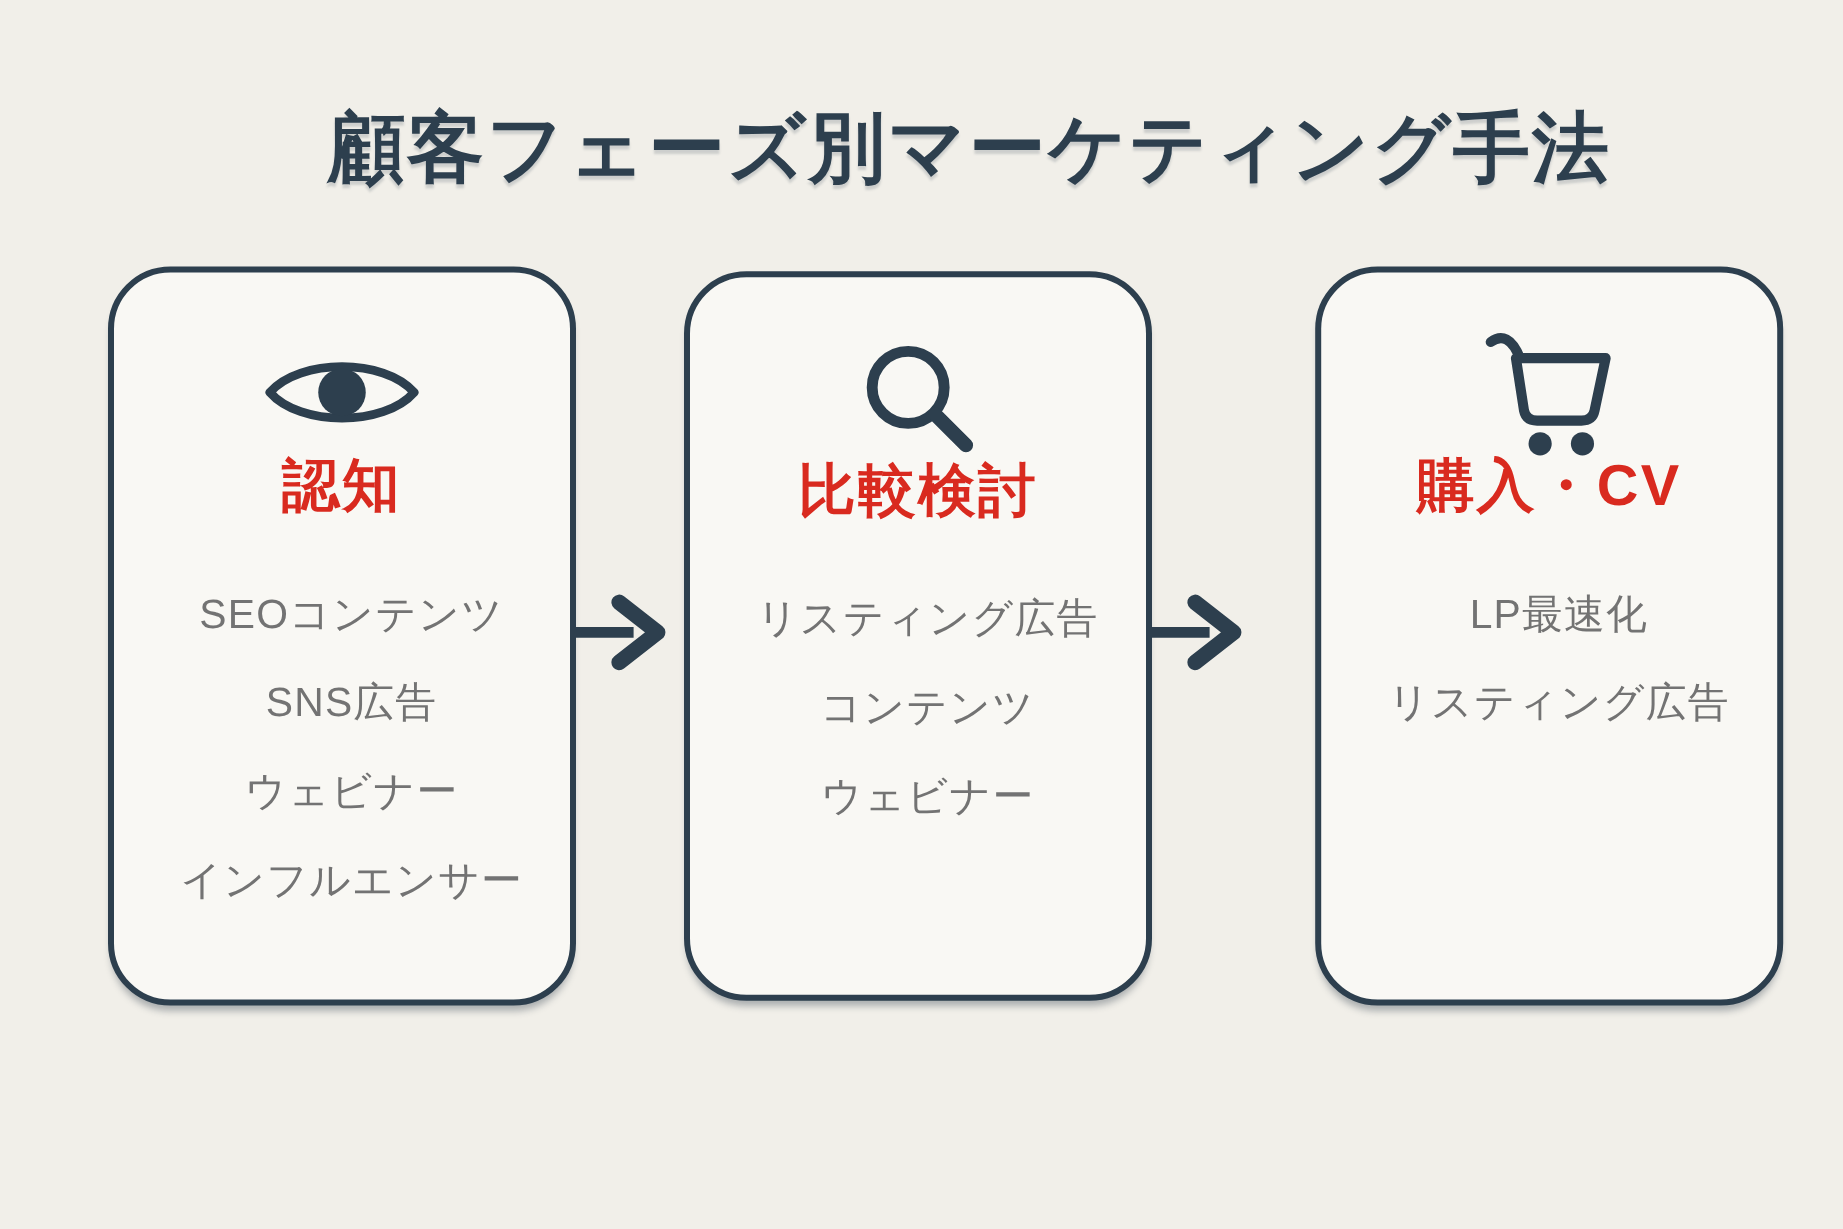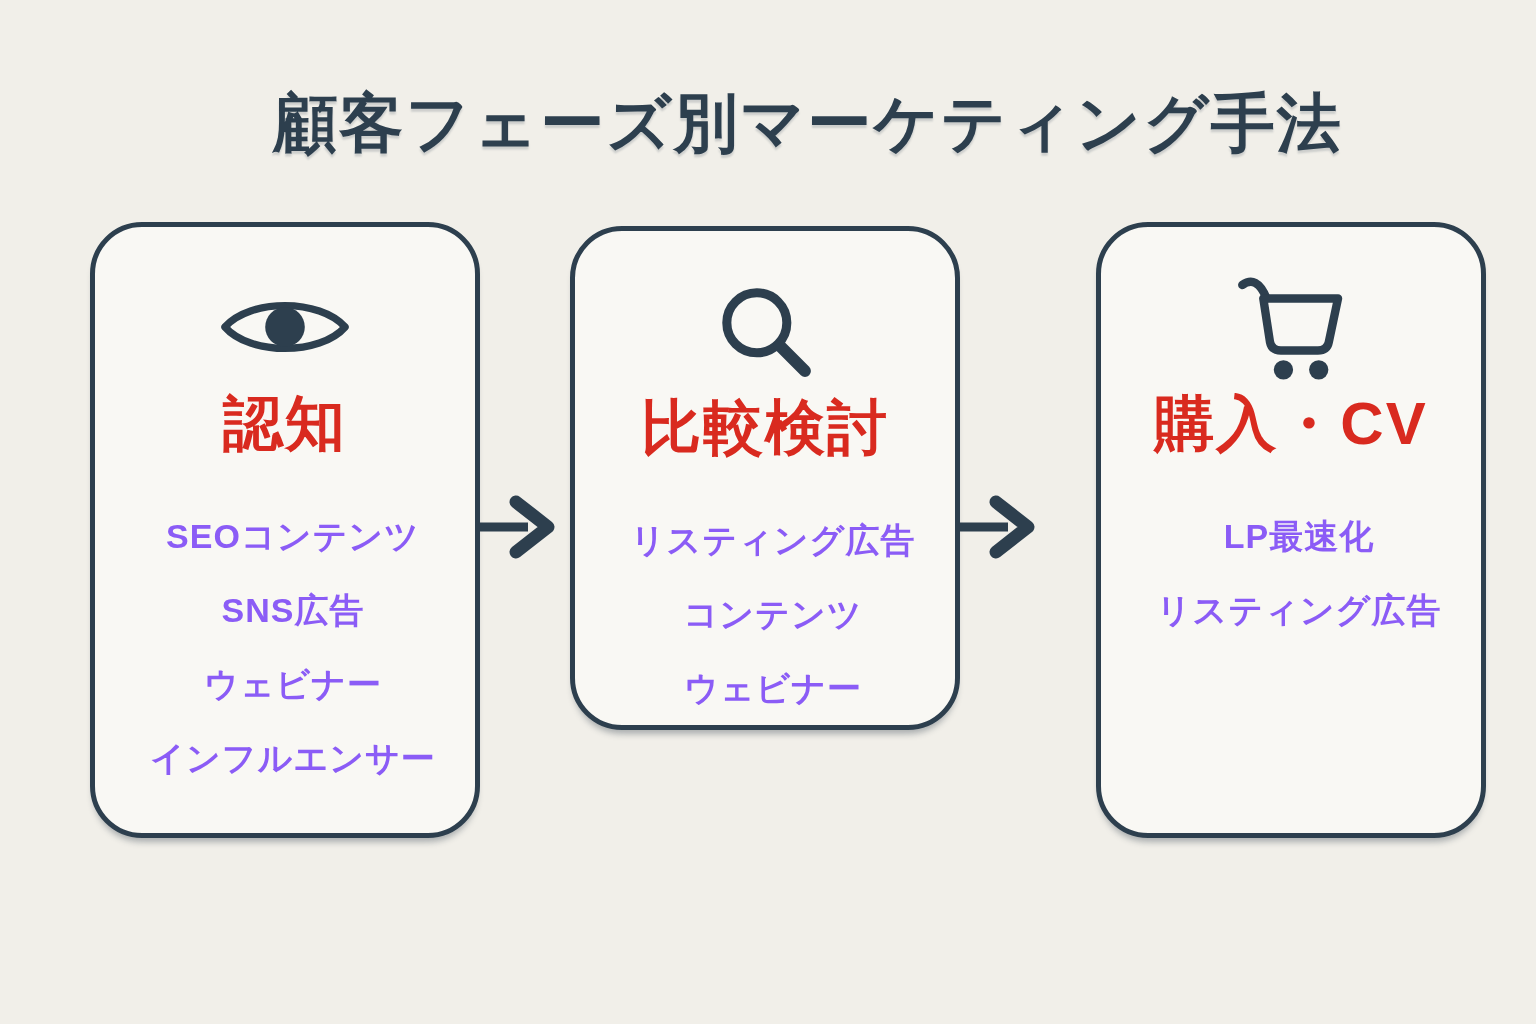--- a/index.html
+++ b/index.html
@@ -42,49 +42,49 @@
     background: var(--card-bg);
     border: 5px solid var(--ink);
     border-radius: 52px;
     box-shadow: 0 7px 6px -3px rgba(40, 55, 70, 0.35);
     display: flex;
     flex-direction: column;
     align-items: center;
     padding-top: 48px;
   }
   .phase-card.card-1 { left: 90px;   top: 222px; }
-  .phase-card.card-2 { left: 570px;  top: 226px; height: 504px; }
+  .phase-card.card-2 { left: 570px;  top: 226px; height: 608px; }
   .phase-card.card-3 { left: 1096px; top: 222px; }
   .icon-wrap {
     height: 104px;
     display: flex;
     align-items: center;
     justify-content: center;
     color: var(--ink);
   }
   .phase-heading {
-    margin-top: 12px;
-    font-size: 60px;
+    margin-top: 1px;
+    font-size: 48px;
     font-weight: 900;
     letter-spacing: 2px;
     color: var(--accent-red);
     line-height: 1.1;
     text-align: center;
   }
   .phase-items {
     list-style: none;
     margin-top: 42px;
     text-align: center;
   }
   .phase-items li {
     font-size: 34px;
-    font-weight: 700;
+    font-weight: 400;
     line-height: 74px;
     letter-spacing: 1px;
-    color: #8b5cf6;
+    color: #737373;
     white-space: nowrap;
     margin-left: 16px;
   }
   .flow-arrow {
     position: absolute;
     top: 495px;
     width: 80px;
     height: 64px;
     color: var(--ink);
   }

